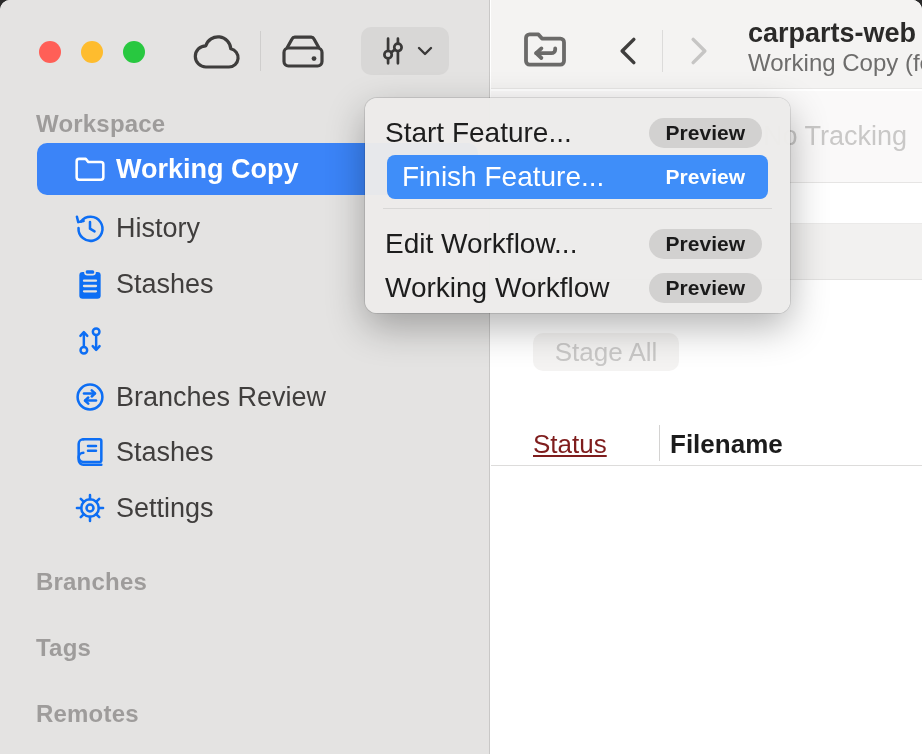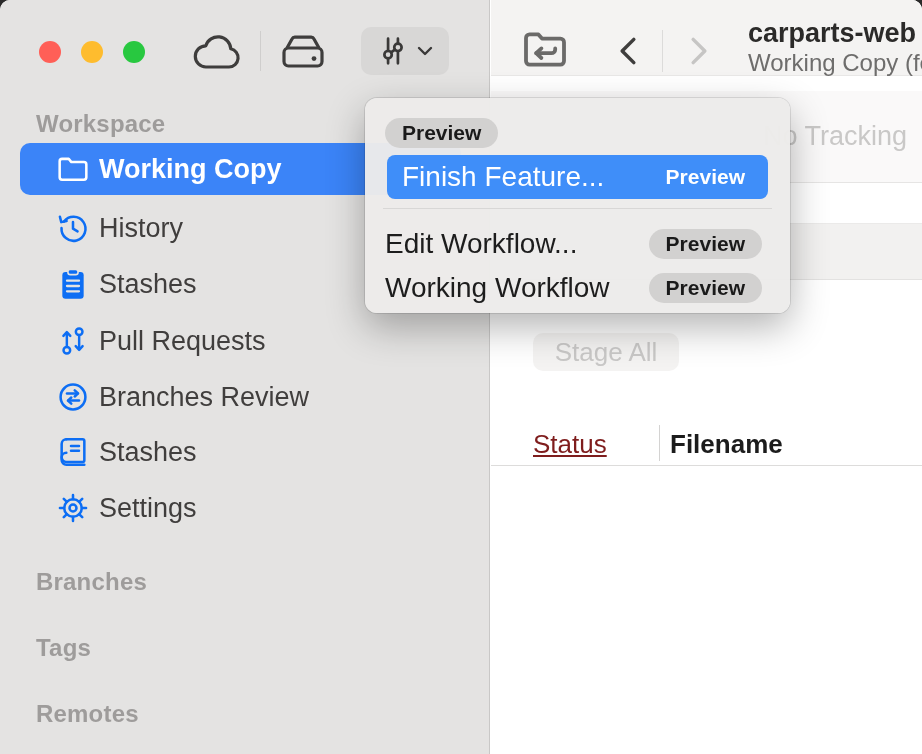--- a/index.html
+++ b/index.html
@@ -15,27 +15,27 @@
   .tl{position:absolute;top:41px;width:22px;height:22px;border-radius:50%;}
   .tl.close{left:39px;background:#ff5f57;}
   .tl.min{left:81px;background:#febc2e;}
   .tl.zoom{left:123px;background:#28c840;}
   .sb-toolbar-icon{position:absolute;color:#3e3d3c;}
   .icon-cloud{left:191px;top:33px;}
   .sb-divider{position:absolute;left:260px;top:31px;width:1px;height:40px;background:#cfcecd;}
   .icon-drive{left:280px;top:33px;}
   .filter-btn{position:absolute;left:361px;top:27px;width:88px;height:48px;background:#d8d7d6;border-radius:10px;display:flex;align-items:center;justify-content:center;gap:9px;color:#3a3938;}
   .side-section{position:absolute;left:36px;font-size:24px;font-weight:bold;color:#9e9c9b;letter-spacing:.2px;}
-  .side-item{position:absolute;left:20px;width:441px;height:52px;display:flex;align-items:center;color:#403e3d;font-size:27px;}
+  .side-item{position:absolute;left:37px;width:441px;height:52px;display:flex;align-items:center;color:#403e3d;font-size:27px;}
   .side-item .ic{width:34px;height:34px;margin-left:36px;margin-right:9px;display:flex;align-items:center;justify-content:center;color:#0d6ef4;}
   .side-item.selected{background:#3b84f8;border-radius:10px;color:#fff;font-weight:600;}
   .side-item.selected .ic{color:#fff;}
   
   .main{position:absolute;left:491px;top:0;width:431px;height:754px;background:#fff;}
-  .m-toolbar{position:absolute;left:0;top:0;width:431px;height:76px;background:#f4f3f2;border-bottom:1px solid #e8e7e6;}
+  .m-toolbar{position:absolute;left:0;top:0;width:431px;height:89px;background:#f4f3f2;border-bottom:1px solid #e8e7e6;}
   .icon-folder-return{position:absolute;left:30px;top:28px;color:#6b6a69;}
   .nav-back{position:absolute;left:122px;top:35px;color:#3f3e3d;}
   .nav-sep{position:absolute;left:171px;top:30px;width:1px;height:42px;background:#dcdbda;}
   .nav-fwd{position:absolute;left:193px;top:35px;color:#c6c5c4;}
   .repo-head{position:absolute;left:257px;top:17px;white-space:nowrap;}
   .repo-title{font-size:27px;font-weight:bold;color:#2b2a29;line-height:32px;}
   .repo-sub{font-size:24px;color:#6e6d6c;line-height:28px;}
   .row-tracking{position:absolute;left:0;top:91px;width:431px;height:92px;background:#faf9f9;border-bottom:1px solid #e6e5e4;display:flex;align-items:center;}
   .tracking-text{margin-left:272px;font-size:27px;color:#c9c8c7;white-space:nowrap;}
   .row-white{position:absolute;left:0;top:183px;width:431px;height:41px;background:#fff;border-bottom:1px solid #ebeae9;}
@@ -137,21 +137,20 @@
       <span class="ic">
         <svg width="30" height="32" viewBox="0 0 24 26" fill="none" stroke="currentColor" stroke-width="2" stroke-linecap="round" stroke-linejoin="round">
           <circle cx="7" cy="20.5" r="2.7"></circle>
           <path d="M7 17.4V6.5"></path>
           <path d="M4.2 8.8L7 5.8l2.8 3"></path>
           <circle cx="17" cy="5.5" r="2.7"></circle>
           <path d="M17 8.6v10.9"></path>
           <path d="M14.2 17.2l2.8 3 2.8-3"></path>
         </svg>
       </span>
-      <span>Pull Requests</span>
     </div>
 
     <div class="side-item" style="top:371px;">
       <span class="ic">
         <svg width="32" height="32" viewBox="0 0 24 24" fill="none" stroke="currentColor" stroke-width="1.9" stroke-linecap="round" stroke-linejoin="round">
           <circle cx="12" cy="12" r="9.3"></circle>
           <path d="M7.5 9.3h8"></path>
             <path d="M13.3 7l2.5 2.3-2.5 2.3"></path>
           <path d="M16.5 14.7h-8"></path>
             <path d="M10.7 12.4l-2.5 2.3 2.5 2.3"></path>
@@ -223,20 +222,21 @@
 
     <div class="thead">
       <span class="th-status">Status</span>
       <span class="th-vsep"></span>
       <span class="th-filename">Filename</span>
     </div>
   </div>
 
   <div class="menu">
     <div class="menu-item">
+      <span class="mi-label">Start Feature...</span>
       <span class="badge">Preview</span>
     </div>
     <div class="menu-item highlighted">
       <span class="mi-label">Finish Feature...</span>
       <span class="badge">Preview</span>
     </div>
     <div class="menu-sep"></div>
     <div class="menu-item">
       <span class="mi-label">Edit Workflow...</span>
       <span class="badge">Preview</span>

